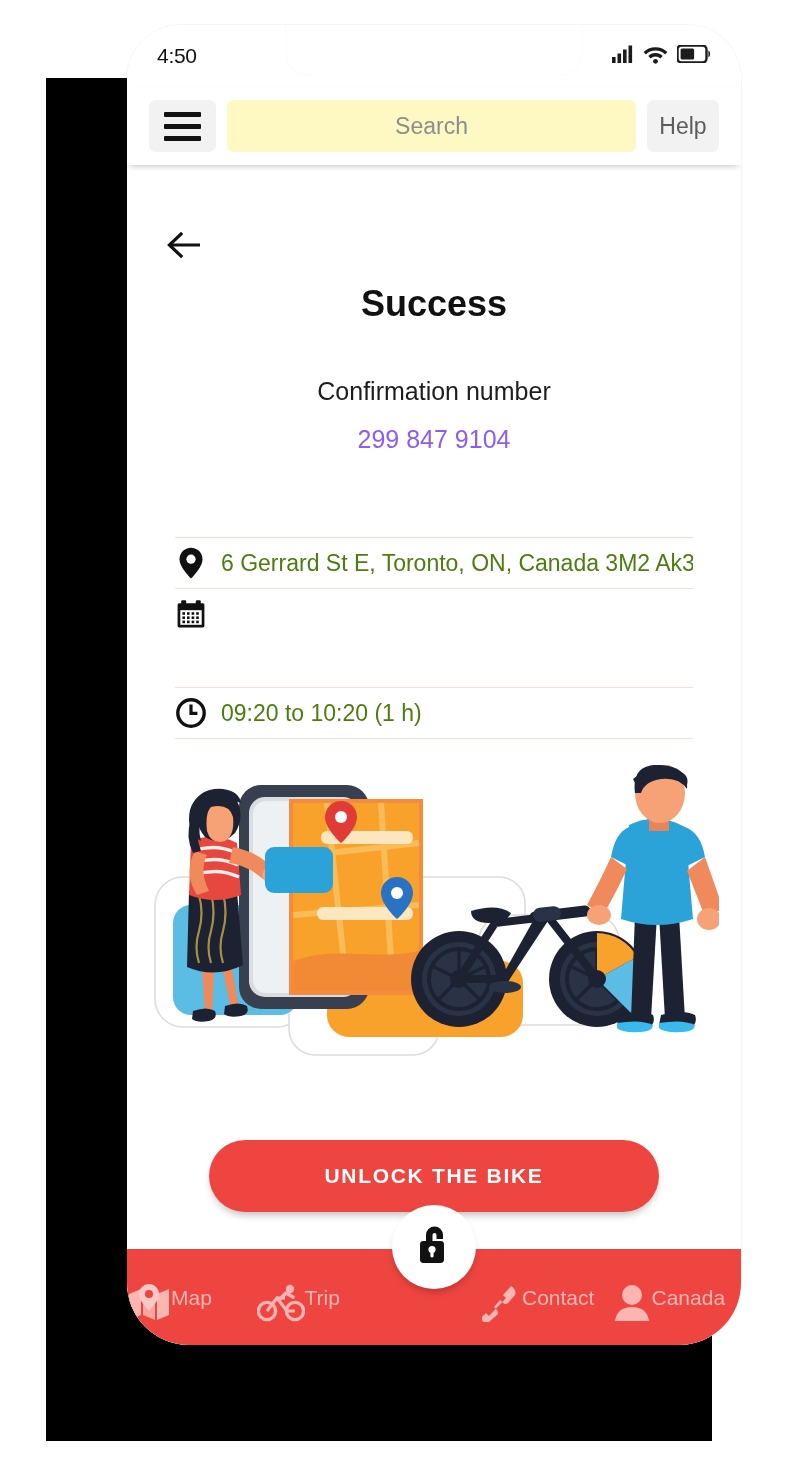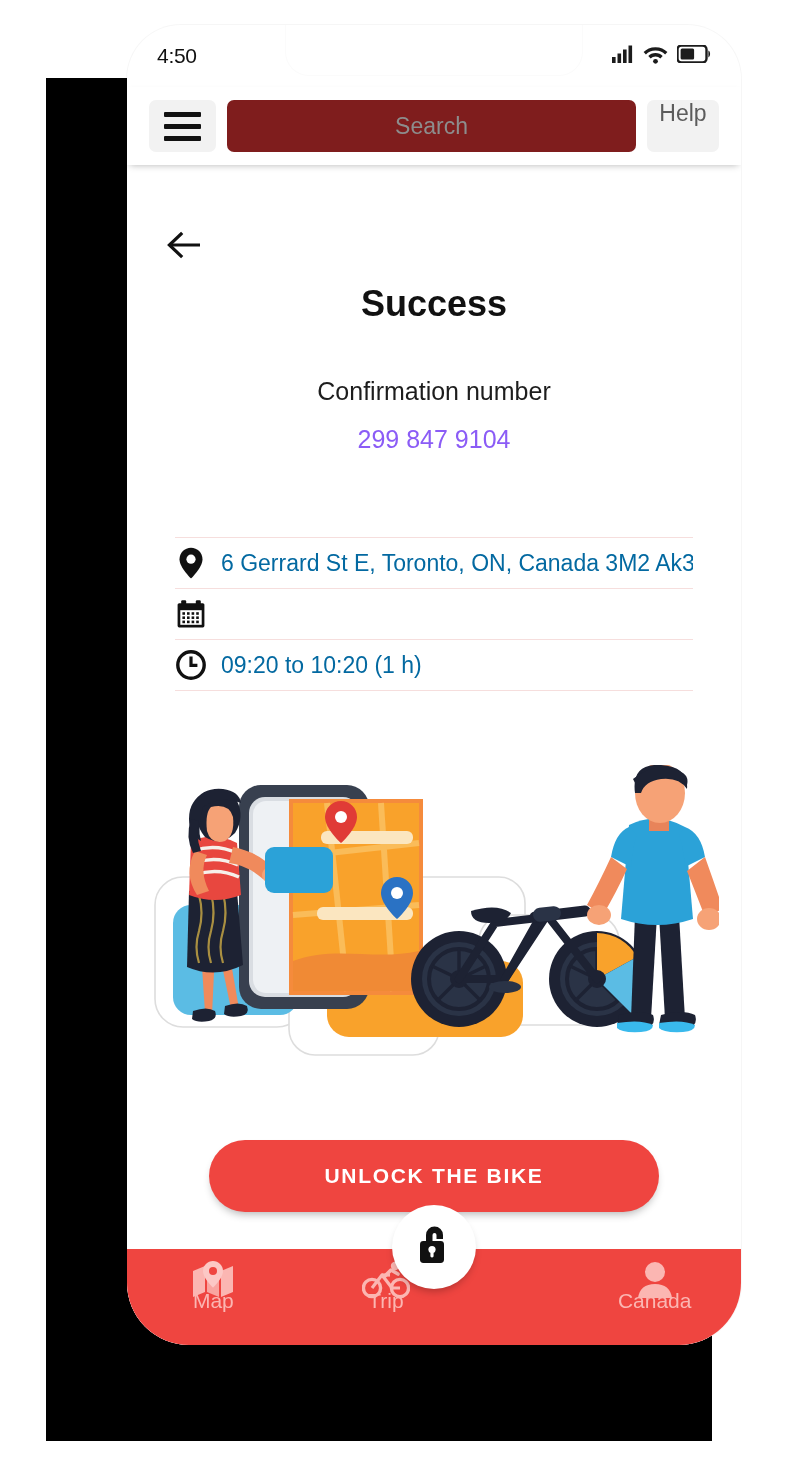--- a/index.html
+++ b/index.html
@@ -109,38 +109,38 @@
   }
   #menu-button .bar {
     width: 37px;
     height: 5px;
     background: #121212;
     border-radius: 1px;
   }
   #search-field {
     flex: 1;
     height: 52px;
-    background: #7f1d1d;
+    background: #fef9c3;
     border-radius: 7px;
     display: flex;
     align-items: center;
     justify-content: center;
     cursor: text;
   }
   #search-placeholder {
     font-size: 23px;
     color: #8d8d8d;
   }
   #help-button {
     width: 72px;
     height: 52px;
     background: #f2f2f2;
     border-radius: 7px;
     display: flex;
-    align-items: flex-start;
+    align-items: center;
     justify-content: center;
     cursor: pointer;
     flex: none;
   }
   #help-button span {
     font-size: 23px;
     color: #5c5c5c;
   }
 
   
@@ -201,31 +201,32 @@
   }
   .detail-row {
     display: flex;
     align-items: center;
     gap: 14px;
     height: 50px;
     border-top: 1.5px solid #f6dedd;
   }
   #details .detail-row:last-child {
     border-bottom: 1.5px solid #f6dedd;
+    margin-top: 48px;
   }
   .detail-icon {
     width: 32px;
     flex: none;
     display: flex;
     align-items: center;
     justify-content: center;
   }
   .detail-text {
     font-size: 23px;
-    color: #0369a1;
+    color: #4d7c0f;
     white-space: nowrap;
     overflow: hidden;
   }
 
   
   #illustration {
     position: absolute;
     left: 22px;
     top: 600px;
     width: 570px;
@@ -265,21 +266,21 @@
     background: #ef4540;
     display: flex;
     align-items: flex-start;
     z-index: 4;
   }
   .nav-item {
     flex: 1;
     height: 100%;
     position: relative;
     display: flex;
-    flex-direction: column;
+    flex-direction: row;
     align-items: center;
     justify-content: flex-start;
     padding-top: 12px;
     box-sizing: border-box;
     cursor: pointer;
   }
   .nav-icon {
     height: 38px;
     display: flex;
     align-items: center;
@@ -611,20 +612,28 @@
             <path d="M20 14 L28 14" stroke="#fbb6b2" stroke-width="3.2" fill="none"></path>
             <circle cx="33" cy="5" r="4.2" fill="#fbb6b2"></circle>
             <path d="M22 16 L29 9 L36 13" stroke="#fbb6b2" stroke-width="3.6" fill="none" stroke-linecap="round" stroke-linejoin="round"></path>
           </svg>
         </span>
         <span class="nav-label">Trip</span>
       </div>
 
       <div id="nav-spacer"></div>
 
+      <div class="nav-item">
+        <span class="nav-icon">
+          <svg width="40" height="38" viewBox="0 0 40 38">
+            <path d="M29 2 q6 4 4 9 l-7 8 q-2 2 -5 0 l-3 -3 l-6 7 l3 3 q2 3 0 5 l-8 7 q-5 2 -9 -4 q2 -1 6 -5 l3 3 l17 -18 l-3 -3 q4 -4 8 -9z" fill="#fbb6b2"></path>
+          </svg>
+        </span>
+        <span class="nav-label">Contact</span>
+      </div>
 
       <div class="nav-item">
         <span class="nav-icon">
           <svg width="40" height="38" viewBox="0 0 40 38">
             <circle cx="20" cy="11" r="10" fill="#fbb6b2"></circle>
             <path d="M3 37 q2 -14 17 -14 q15 0 17 14 z" fill="#fbb6b2"></path>
           </svg>
         </span>
         <span class="nav-label">Canada</span>
       </div>

